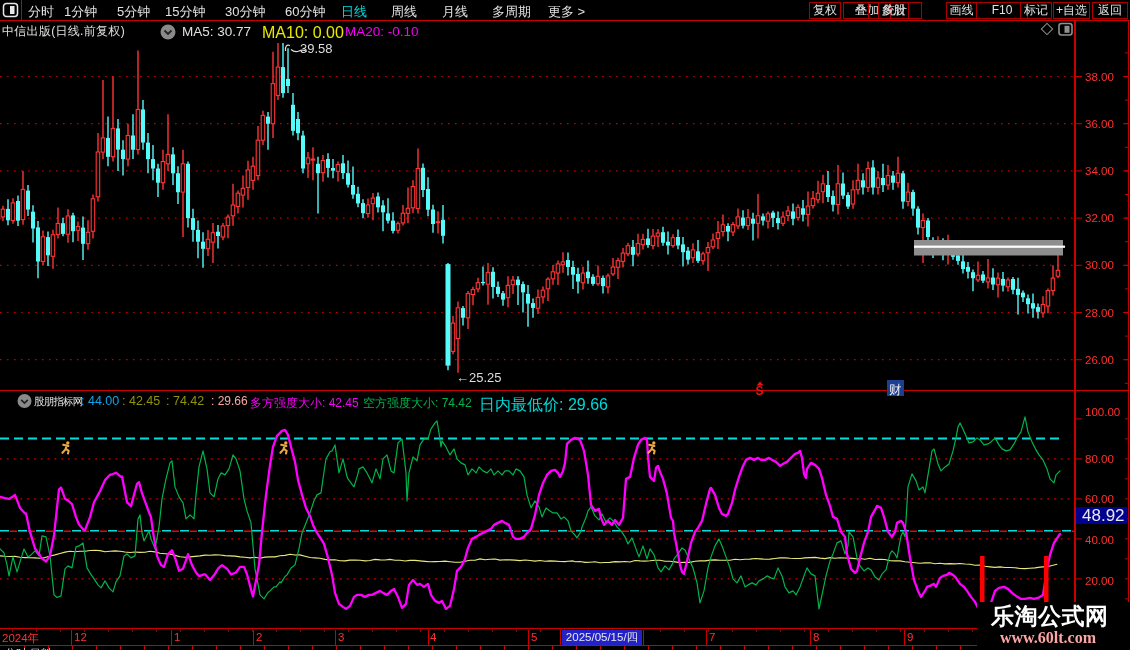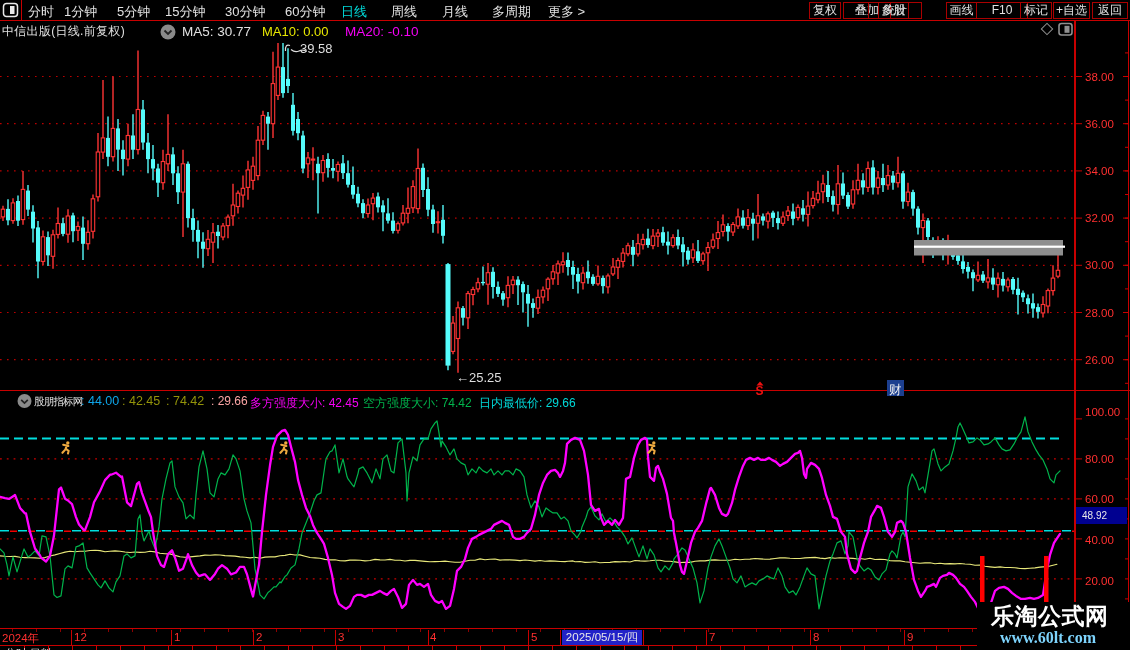--- a/index.html
+++ b/index.html
@@ -678,48 +678,48 @@
 <div class="btn" style="left:1020px;width:32px">标记</div>
 <div class="btn" style="left:1053px;width:37px">+自选</div>
 <div class="btn" style="left:1092px;width:36px">返回</div>
 
 <div class="ab" style="left:2px;top:23px;color:#e0e0e0;font-size:12px;letter-spacing:0.3px">中信出版(日线.前复权)</div>
 <svg class="ab" style="left:160px;top:24px" width="18" height="16">
 <circle cx="8" cy="8" r="7.5" fill="#8a8a8a"></circle>
     <path d="M4.5,6.5 L8,10 L11.5,6.5" stroke="#222" stroke-width="1.8" fill="none"></path>
 </svg>
 <div class="ab" style="left:182px;top:24px;color:#e0e0e0;font-size:13.5px">MA5: 30.77</div>
-<div class="ab" style="left:262px;top:24px;color:#e8e800;font-size:13px">MA10: 0.00</div>
+<div class="ab" style="left:262px;top:24px;color:#e8e800;font-size:16px">MA10: 0.00</div>
 <div class="ab" style="left:345px;top:24px;color:#f400f4;font-size:13.5px">MA20: -0.10</div>
 
 <svg class="ab" style="left:17px;top:394px" width="16" height="15">
 <circle cx="7.5" cy="7" r="7" fill="#8a8a8a"></circle>
     <path d="M4.2,5.8 L7.5,9 L10.8,5.8" stroke="#222" stroke-width="1.7" fill="none"></path>
 </svg>
 <div class="ab" style="left:34px;top:395px;font-size:10.5px;letter-spacing:-0.8px;color:#e0e0e0">股朋指标网</div>
 <div class="ab" style="left:81px;top:394px;font-size:12.5px;color:#0ea5e9">: 44.00</div>
 <div class="ab" style="left:122px;top:394px;font-size:12.5px;color:#93930a">: 42.45</div>
 <div class="ab" style="left:166px;top:394px;font-size:12.5px;color:#93930a">: 74.42</div>
 <div class="ab" style="left:211px;top:394px;font-size:12px;color:#fca5a5">: 29.66</div>
 <div class="ab" style="left:250px;top:395px;font-size:12px;color:#f400f4">多方强度大小: 42.45</div>
 <div class="ab" style="left:363px;top:395px;font-size:12px;color:#00b44c">空方强度大小: 74.42</div>
-<div class="ab" style="left:479px;top:395px;font-size:12px;color:#00d8d8">日内最低价: 29.66</div>
-
-<div class="ab" style="left:1076px;top:507px;width:51px;height:17px;background:#000090;color:#e8e8e8;font-size:10px;line-height:17px;padding-left:6px">48.92</div>
+<div class="ab" style="left:479px;top:395px;font-size:16px;color:#00d8d8">日内最低价: 29.66</div>
+
+<div class="ab" style="left:1076px;top:507px;width:51px;height:17px;background:#000090;color:#e8e8e8;font-size:17px;line-height:17px;padding-left:6px">48.92</div>
 
 <div class="ab" style="left:0;top:631px;color:#ff3030;font-size:11.5px">
 <span class="ab" style="left:2px">2024年</span>
 <span class="ab" style="left:74px">12</span>
 <span class="ab" style="left:174px">1</span>
 <span class="ab" style="left:256px">2</span>
 <span class="ab" style="left:338px">3</span>
 <span class="ab" style="left:430px">4</span>
 <span class="ab" style="left:531px">5</span>
 <span class="ab" style="left:709px">7</span>
 <span class="ab" style="left:813px">8</span>
 <span class="ab" style="left:907px">9</span>
 </div>
 <div class="ab" style="left:562px;top:630px;width:80px;height:15px;background:#2222c8;color:#e8e8e8;font-size:11.5px;line-height:15px;text-align:center">2025/05/15/四</div>
 
 <div class="ab" style="left:977px;top:602px;width:153px;height:48px;background:#000"></div>
 <div class="ab" style="left:991px;top:601px;color:#fff;font-size:23px;letter-spacing:0.5px;font-weight:bold;font-family:'Liberation Serif',serif">乐淘公式网</div>
-<div class="ab" style="left:1000px;top:629px;color:#7dd3fc;font-size:16px;font-weight:bold;font-family:'Liberation Serif',serif">www.60lt.com</div>
+<div class="ab" style="left:1000px;top:629px;color:#fca5a5;font-size:16px;font-weight:bold;font-family:'Liberation Serif',serif">www.60lt.com</div>
 
 <div class="ab" style="left:5px;top:646px;width:55px;height:4px;overflow:hidden;color:#ddd;font-size:11px">分时 目料</div>
 </body></html>

